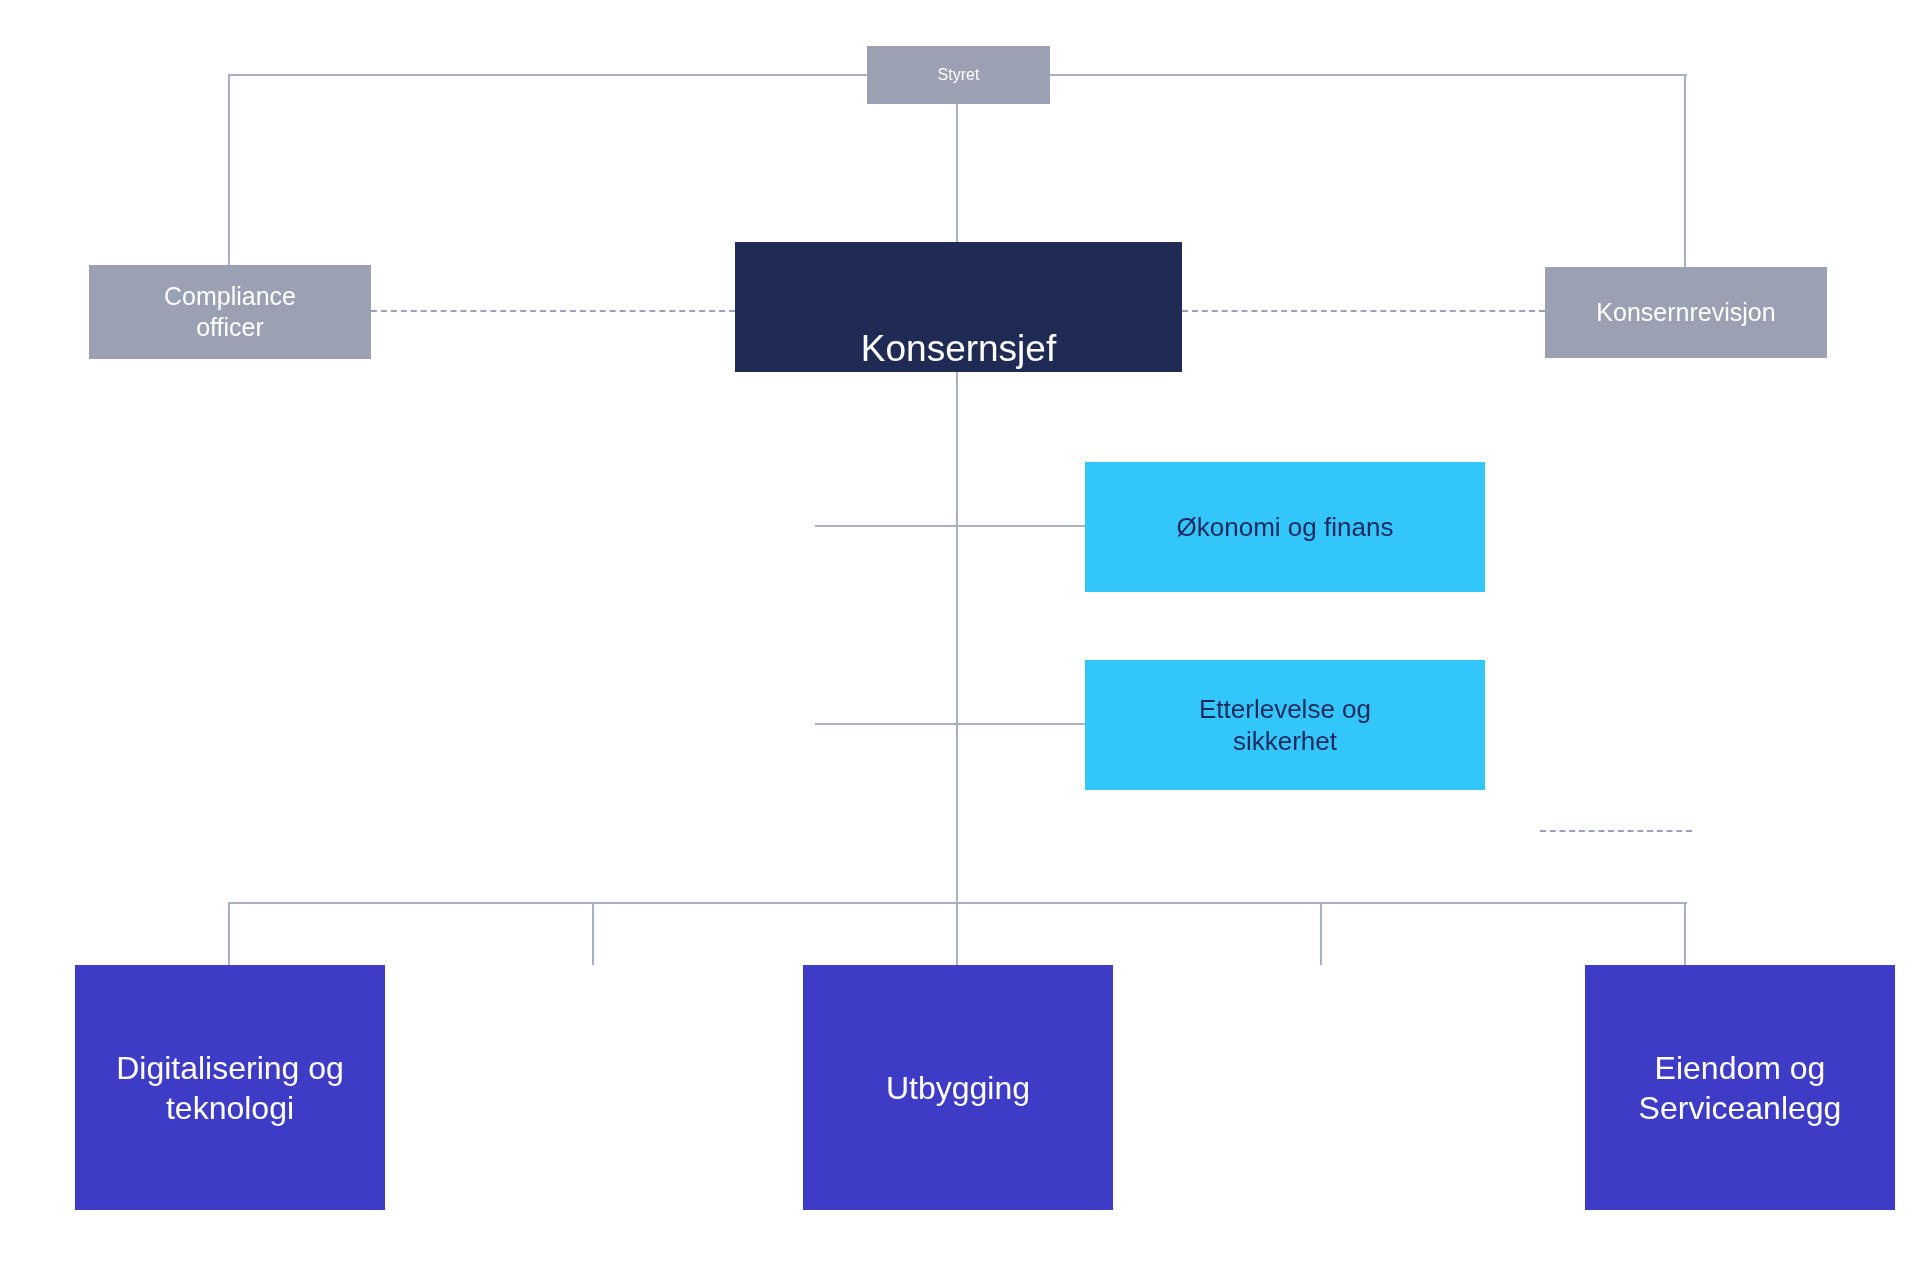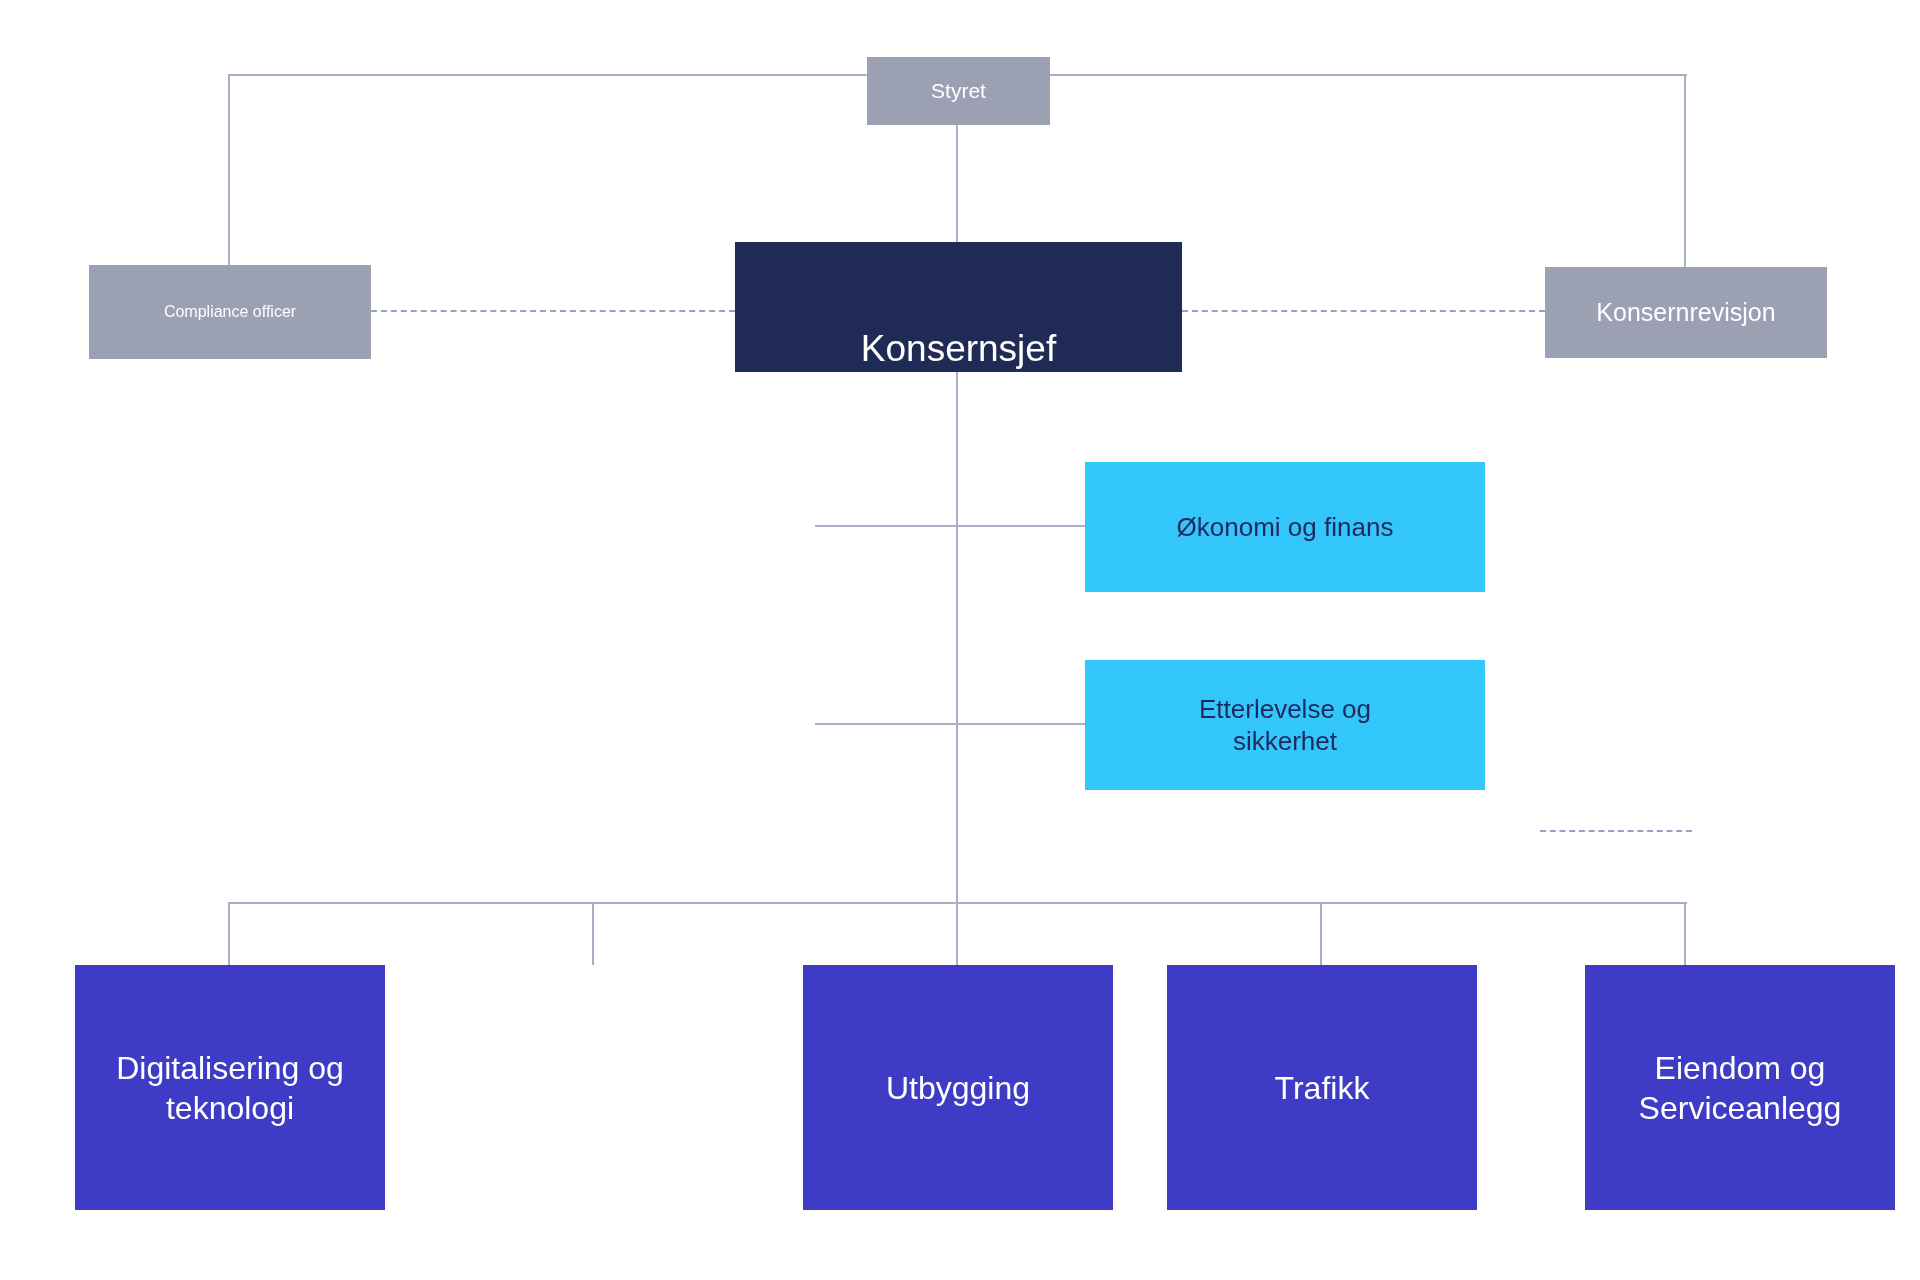--- a/index.html
+++ b/index.html
@@ -33,22 +33,22 @@
     justify-content: center;
     text-align: center;
     z-index: 2;
     line-height: 1.25;
   }
   .gray   { background: var(--box-gray);   color: var(--text-light); }
   .navy   { background: var(--box-navy);   color: var(--text-light); align-items: flex-end; }
   .cyan   { background: var(--box-cyan);   color: var(--text-on-cyan); }
   .indigo { background: var(--box-indigo); color: var(--text-light); }
 
-  .board          { left: 867px;  top: 46px;  width: 183px; height: 68px;  font-size: 21px; margin-top: 11px; }
-  .compliance     { left: 89px;   top: 265px; width: 282px; height: 94px;  font-size: 16px; }
+  .board          { left: 867px;  top: 46px;  width: 183px; height: 58px;  font-size: 16px; }
+  .compliance     { left: 89px;   top: 265px; width: 282px; height: 94px;  font-size: 25px; }
   .konsernrevisjon{ left: 1545px; top: 267px; width: 282px; height: 91px;  font-size: 25px; }
   .ceo            { left: 735px;  top: 242px; width: 447px; height: 130px; font-size: 37px; }
 
   .staff { width: 400px; height: 130px; font-size: 26px; }
   .staff-1 { left: 415px;  top: 462px; }
   .staff-2 { left: 1085px; top: 462px; }
   .staff-3 { left: 415px;  top: 660px; }
   .staff-4 { left: 1085px; top: 660px; }
 
   .division { width: 310px; height: 245px; font-size: 32px; top: 965px; }
@@ -141,20 +141,17 @@
   <div class="node indigo division div-1">
     <span class="w230">Digitalisering og teknologi</span>
   </div>
 
   <div class="node cyan staff staff-4">
     <span class="w240">Etterlevelse og sikkerhet</span>
   </div>
   <div class="node indigo division div-3">
     <span>Utbygging</span>
   </div>
-  <div class="node indigo division div-4">
-    <span>Trafikk</span>
-  </div>
   <div class="node indigo division div-5">
     <span class="w260">Eiendom og Serviceanlegg</span>
   </div>
 
 </div>
 
 </body></html>

